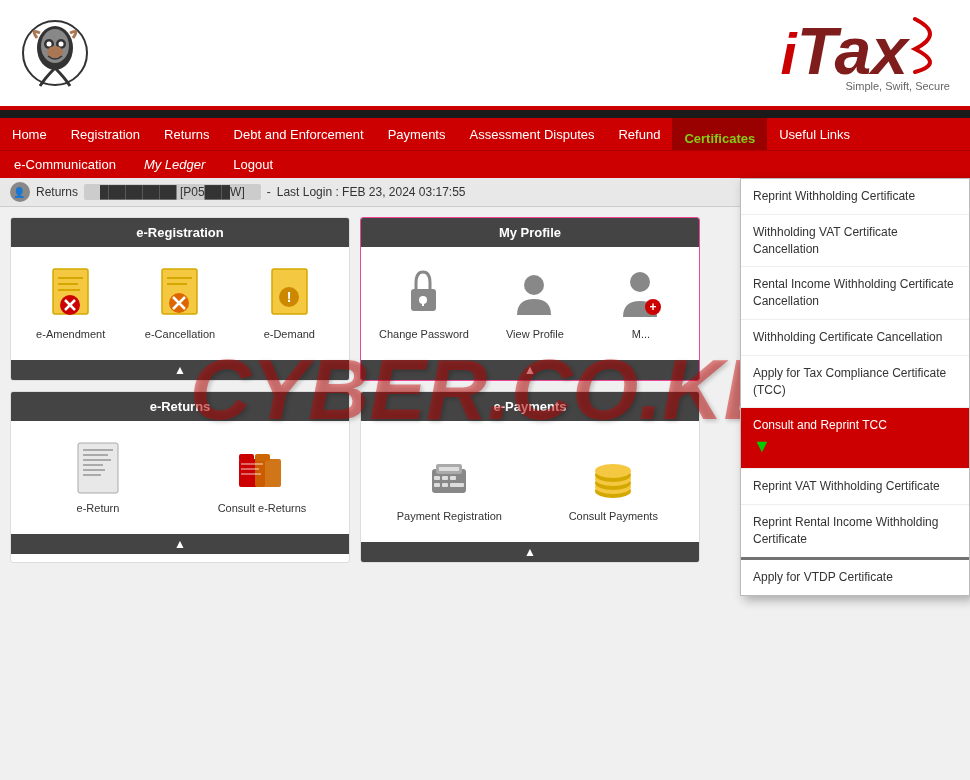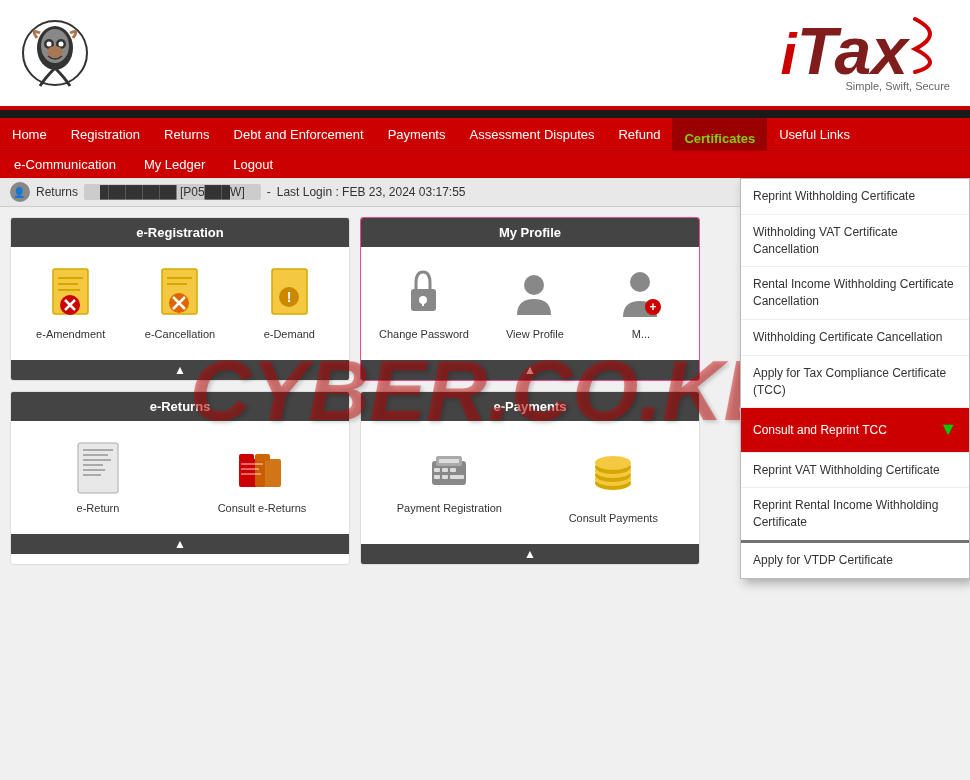--- a/index.html
+++ b/index.html
@@ -70,21 +70,21 @@
     </div>
     <div style="color:white; padding:0 12px; height:100%; display:flex; align-items:center; font-size:13px; cursor:pointer; white-space:nowrap;">
       <span>Useful Links</span>
     </div>
   </div>
 
   <div style="background:#cc0000; display:flex; align-items:center; height:28px; border-top:1px solid #aa0000;">
     <div style="color:white; padding:0 14px; height:100%; display:flex; align-items:center; font-size:13px; cursor:pointer;">
       <span>e-Communication</span>
     </div>
-    <div style="color:white; padding:0 14px; height:100%; display:flex; align-items:center; font-size:13px; cursor:pointer;">
+    <div style="color:white; padding:0 14px; height:100%; display:flex; align-items:center; font-size:13px; cursor:pointer;font-style:italic;">
       <span>My Ledger</span>
     </div>
     <div style="color:white; padding:0 14px; height:100%; display:flex; align-items:center; font-size:13px; cursor:pointer;">
       <span>Logout</span>
     </div>
   </div>
 
   <div style="position:absolute; right:0; top:60px; background:white; border:1px solid #bbb; width:230px; z-index:100; box-shadow:4px 4px 10px rgba(0,0,0,0.3);">
     <div style="padding:9px 12px; font-size:12px; color:#333; cursor:pointer; border-bottom:1px solid #eee; background:white; line-height:1.4;">
       <span>Reprint Withholding Certificate</span>
@@ -94,21 +94,21 @@
     </div>
     <div style="padding:9px 12px; font-size:12px; color:#333; cursor:pointer; border-bottom:1px solid #eee; background:white; line-height:1.4;">
       <span>Rental Income Withholding Certificate Cancellation</span>
     </div>
     <div style="padding:9px 12px; font-size:12px; color:#333; cursor:pointer; border-bottom:1px solid #eee; background:white; line-height:1.4;">
       <span>Withholding Certificate Cancellation</span>
     </div>
     <div style="padding:9px 12px; font-size:12px; color:#333; cursor:pointer; border-bottom:1px solid #eee; background:white; line-height:1.4;">
       <span>Apply for Tax Compliance Certificate (TCC)</span>
     </div>
-    <div style="padding:9px 12px; font-size:12px; color:white; cursor:pointer; border-bottom:1px solid #eee; background:#cc0000; line-height:1.4; display:flex; align-items:center; justify-content:space-between;">
+    <div style="padding:9px 12px; font-size:12px; color:white; cursor:pointer; border-bottom:1px solid #eee; background:#cc0000; line-height:1.4; display:flex; justify-content:space-between;flex-direction:column;">
       <span>Consult and Reprint TCC</span>
       <span style="color:#00cc00; font-size:18px; font-weight:bold;">▼</span>
     </div>
     <div style="padding:9px 12px; font-size:12px; color:#333; cursor:pointer; border-bottom:1px solid #eee; background:white; line-height:1.4;">
       <span>Reprint VAT Withholding Certificate</span>
     </div>
     <div style="padding:9px 12px; font-size:12px; color:#333; cursor:pointer; border-bottom:3px solid #737373; background:white; line-height:1.4;">
       <span>Reprint Rental Income Withholding Certificate</span>
     </div>
     <div style="padding:9px 12px; font-size:12px; color:#333; cursor:pointer; background:white; line-height:1.4;">
@@ -234,37 +234,37 @@
             <rect x="4" y="32" width="20" height="2" fill="rgba(255,255,255,0.4)"></rect>
           </svg>
           <span style="font-size:11px; color:#333; text-align:center;">Consult e-Returns</span>
         </div>
       </div>
       <div style="background:#444; color:white; text-align:center; padding:3px; font-size:12px; cursor:pointer;">▲</div>
     </div>
 
     <div style="background:white; border:1px solid #ddd; border-radius:3px; overflow:hidden; width:340px;">
       <div style="background:#444; color:white; text-align:center; padding:7px; font-size:13px; font-weight:bold;">e-Payments</div>
-      <div style="display:flex; justify-content:space-around; padding:20px 10px; gap:10px;">
+      <div style="display:flex; justify-content:space-around; padding:20px 10px; gap:10px;margin-top:8px;">
         <div style="display:flex; flex-direction:column; align-items:center; gap:6px; cursor:pointer; min-width:100px;">
 
           <svg width="50" height="55" viewBox="0 0 50 55">
             <rect x="8" y="20" width="34" height="24" rx="3" fill="#888"></rect>
             <rect x="12" y="15" width="26" height="10" rx="2" fill="#aaa"></rect>
             <rect x="15" y="18" width="20" height="4" fill="#ddd"></rect>
             <rect x="10" y="27" width="6" height="4" rx="1" fill="#ddd"></rect>
             <rect x="18" y="27" width="6" height="4" rx="1" fill="#ddd"></rect>
             <rect x="26" y="27" width="6" height="4" rx="1" fill="#ddd"></rect>
             <rect x="10" y="34" width="6" height="4" rx="1" fill="#ddd"></rect>
             <rect x="18" y="34" width="6" height="4" rx="1" fill="#ddd"></rect>
             <rect x="26" y="34" width="14" height="4" rx="1" fill="#ddd"></rect>
           </svg>
           <span style="font-size:11px; color:#333; text-align:center;">Payment Registration</span>
         </div>
-        <div style="display:flex; flex-direction:column; align-items:center; gap:16px; cursor:pointer; min-width:100px;">
+        <div style="display:flex; flex-direction:column; align-items:center; gap:6px; cursor:pointer; min-width:100px;">
 
           <svg width="50" height="55" viewBox="0 0 50 55">
             <ellipse cx="25" cy="42" rx="18" ry="7" fill="#d4a800"></ellipse>
             <ellipse cx="25" cy="38" rx="18" ry="7" fill="#f5c842"></ellipse>
             <ellipse cx="25" cy="34" rx="18" ry="7" fill="#d4a800"></ellipse>
             <ellipse cx="25" cy="30" rx="18" ry="7" fill="#f5c842"></ellipse>
             <ellipse cx="25" cy="26" rx="18" ry="7" fill="#d4a800"></ellipse>
             <ellipse cx="25" cy="22" rx="18" ry="7" fill="#f5c842"></ellipse>
           </svg>
           <span style="font-size:11px; color:#333; text-align:center;">Consult Payments</span>

